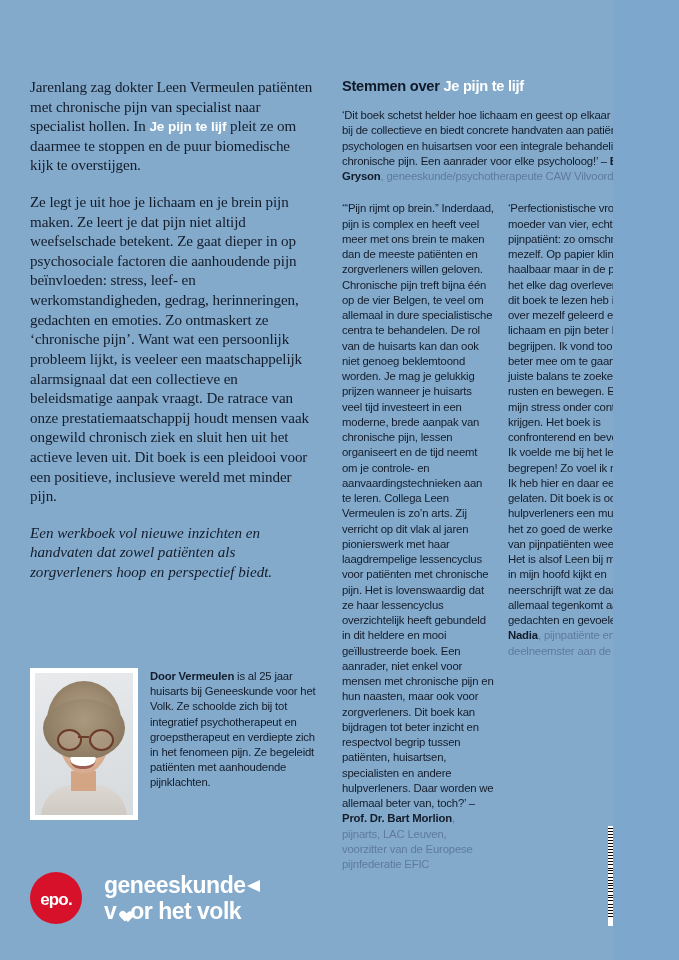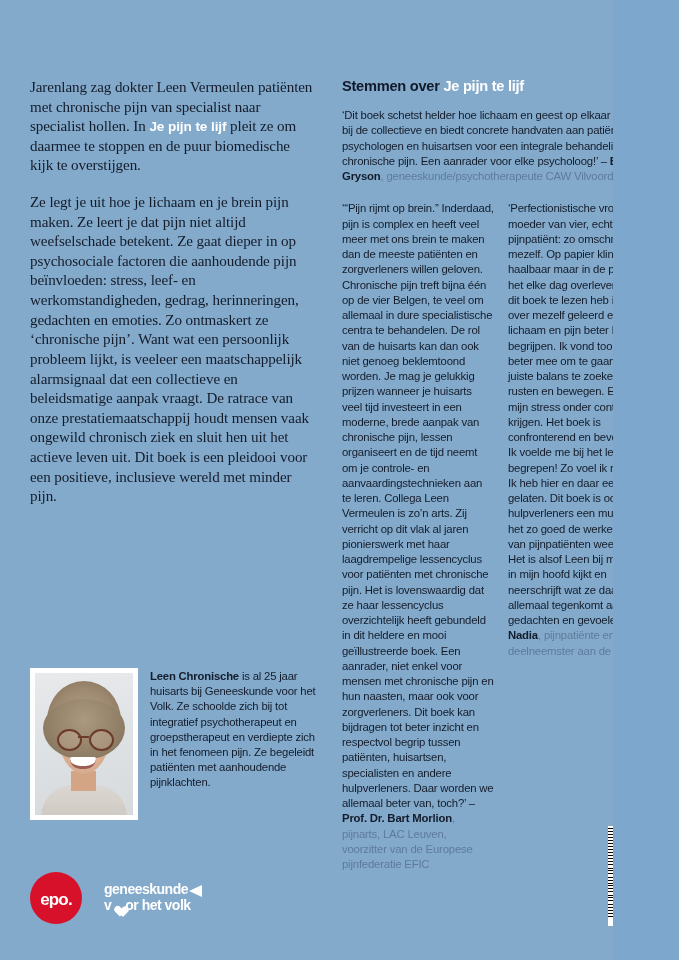--- a/index.html
+++ b/index.html
@@ -211,21 +211,21 @@
     font-weight: bold;
     font-size: 17px;
     color: #ffffff;
     letter-spacing: -0.8px;
     line-height: 1;
     transform: translateY(1px);
   }
   .gvhv {
     font-family: "Liberation Sans", sans-serif;
     font-weight: bold;
-    font-size: 14px;
+    font-size: 23px;
     line-height: 1.13;
     color: #ffffff;
     letter-spacing: -0.5px;
   }
   .gvhv-line { display: flex; align-items: center; }
   .megaphone {
     display: inline-block;
     width: 15px;
     height: 13px;
     margin-left: 1px;
@@ -315,38 +315,39 @@
 </head>
 <body>
 
 <div class="page">
 
   <div class="left-col">
     <p class="blurb"><span>Jarenlang zag dokter Leen Vermeulen patiënten met chronische pijn van specialist naar specialist hollen. In </span><span class="title-inline">Je pijn te lijf</span><span> pleit ze om daarmee te stoppen en de puur biomedische kijk te overstijgen.</span></p>
 
     <p class="blurb">Ze legt je uit hoe je lichaam en je brein pijn maken. Ze leert je dat pijn niet altijd weefselschade betekent. Ze gaat dieper in op psychosociale factoren die aanhoudende pijn beïnvloeden: stress, leef- en werkomstandigheden, gedrag, herinneringen, gedachten en emoties. Zo ontmaskert ze ‘chronische pijn’. Want wat een persoonlijk probleem lijkt, is veeleer een maatschappelijk alarmsignaal dat een collectieve en beleidsmatige aanpak vraagt. De ratrace van onze prestatiemaatschappij houdt mensen vaak ongewild chronisch ziek en sluit hen uit het actieve leven uit. Dit boek is een pleidooi voor een positieve, inclusieve wereld met minder pijn.</p>
 
+    <p class="blurb-italic">Een werkboek vol nieuwe inzichten en handvaten dat zowel patiënten als zorgverleners hoop en perspectief biedt.</p>
   </div>
 
   <div class="author-block">
     <div class="author-photo-frame">
       <div class="author-photo">
         <div class="ph-body"></div>
         <div class="ph-neck"></div>
         <div class="ph-hair"></div>
         <div class="ph-face"></div>
         <div class="ph-hair2"></div>
         <div class="ph-glass-l"></div>
         <div class="ph-glass-r"></div>
         <div class="ph-bridge"></div>
         <div class="ph-smile"></div>
       </div>
     </div>
     <div class="author-text">
-      <span class="author-name">Leen Chronische</span><span> is al 25 jaar huisarts bij Geneeskunde voor het Volk. Ze schoolde zich bij tot integratief psychotherapeut en groepstherapeut en verdiepte zich in het fenomeen pijn. Ze begeleidt patiënten met aanhoudende pijnklachten.</span>
+      <span class="author-name">Door Vermeulen</span><span> is al 25 jaar huisarts bij Geneeskunde voor het Volk. Ze schoolde zich bij tot integratief psychotherapeut en groepstherapeut en verdiepte zich in het fenomeen pijn. Ze begeleidt patiënten met aanhoudende pijnklachten.</span>
     </div>
   </div>
 
   <div class="right-col">
     <div class="voices-head"><span>Stemmen over </span><span class="vh-title">Je pijn te lijf</span></div>
 
     <div class="quote-block q-top">
       <span>‘Dit boek schetst helder hoe lichaam en geest op elkaar inspelen bij de collectieve en biedt concrete handvaten aan patiënten, psychologen en huisartsen voor een integrale behandeling van chronische pijn. Een aanrader voor elke psycholoog!’ – </span><span class="attrib-name">Betty Gryson</span><span class="attrib-role">, geneeskunde/psychotherapeute CAW Vilvoorde</span>
     </div>
 

